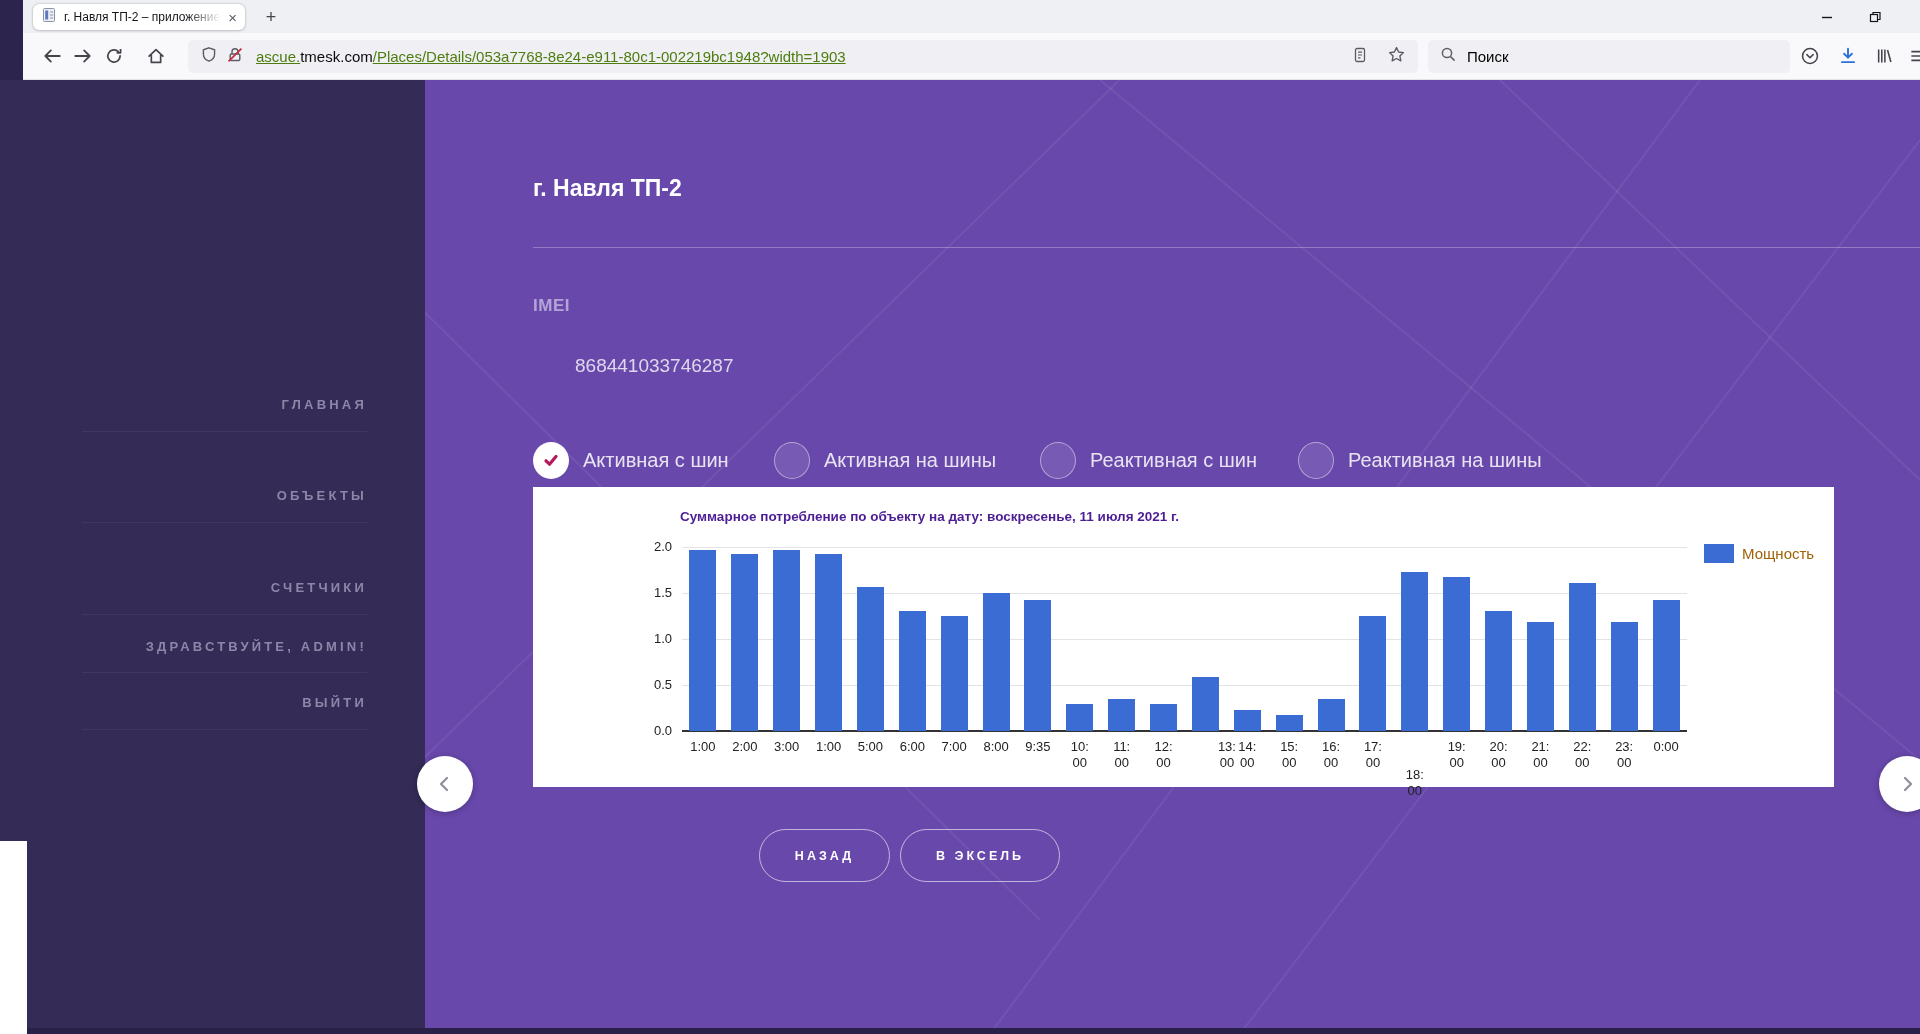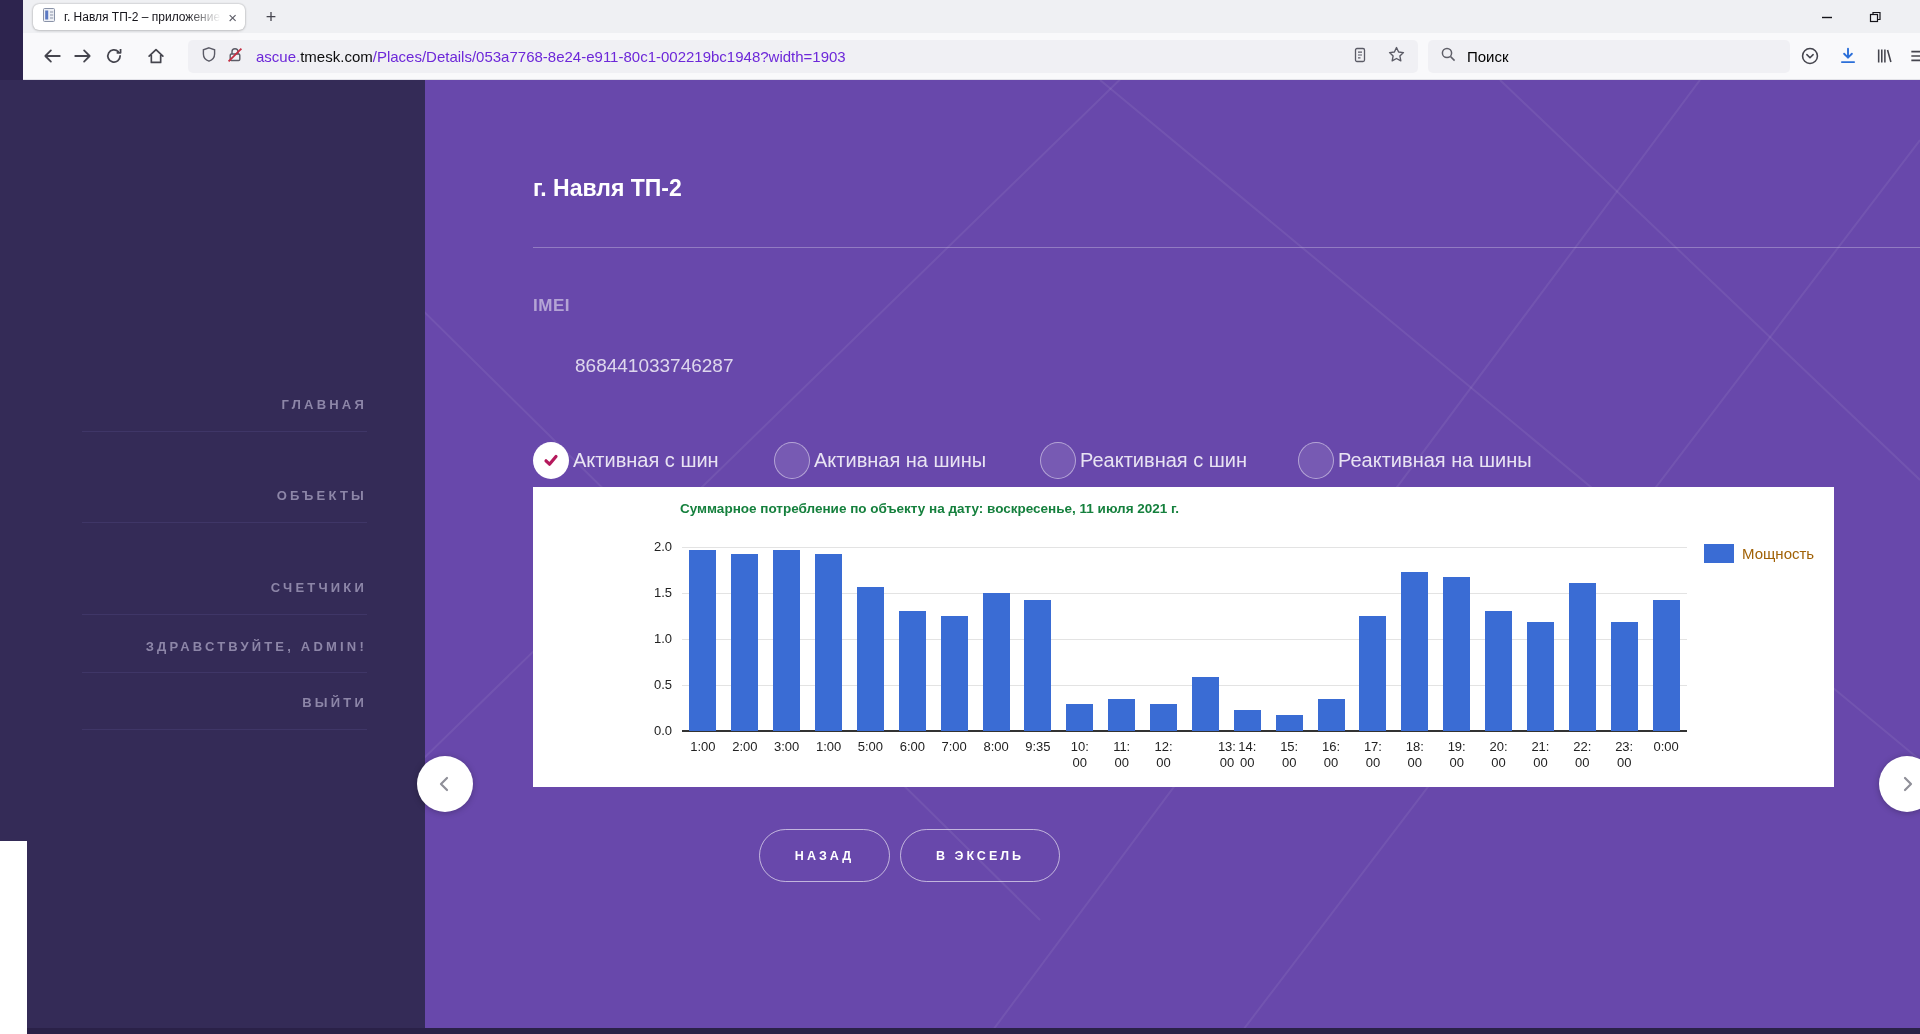--- a/index.html
+++ b/index.html
@@ -22,21 +22,21 @@
   .toolbar{position:absolute;left:0;top:33px;width:1920px;height:47px;background:#f9f9fb;
        border-bottom:1px solid #e2e2e8;box-sizing:border-box;}
   .tool-icon{position:absolute;top:13px;width:20px;height:20px;}
   .ti-back{left:42px;} .ti-fwd{left:73px;} .ti-reload{left:104px;} .ti-home{left:146px;}
   .ti-pocket{left:1800px;} .ti-down{left:1838px;} .ti-lib{left:1874px;} .ti-menu{left:1908px;}
 
   .urlbar{position:absolute;left:188px;top:7px;width:1230px;height:33px;background:#f0f0f4;border-radius:5px;
        display:flex;align-items:center;padding:0 12px;box-sizing:border-box;}
   .urlbar .sep{width:8px;}
   .url-text{font-size:15px;white-space:nowrap;overflow:hidden;margin-left:12px;flex:1;}
-  .url-sub,.url-path{color:#6d28d9;} .url-dom{color:#0c0c0d;}
+  .url-sub,.url-path{color:#4d7c0f;text-decoration:underline;} .url-dom{color:#0c0c0d;}
   .url-right{display:flex;align-items:center;gap:18px;margin-left:10px;}
 
   .searchbar{position:absolute;left:1428px;top:7px;width:362px;height:33px;background:#f0f0f4;border-radius:5px;
        display:flex;align-items:center;padding:0 12px;box-sizing:border-box;gap:10px;}
   .search-ph{font-size:15px;color:#000000;}
 
   
   .page{position:absolute;left:0;top:80px;width:1920px;height:954px;}
   .sidebar{position:absolute;left:0;top:0;width:425px;height:954px;background:#342b57;}
   .sb-item{position:absolute;right:58px;font-size:13px;font-weight:bold;letter-spacing:3.2px;
@@ -44,29 +44,29 @@
   .sb-div{position:absolute;left:82px;width:285px;height:1px;background:#3f3667;}
 
   .main{position:absolute;left:425px;top:0;width:1495px;height:954px;background:#6848ab;overflow:hidden;}
   .deco{position:absolute;left:0;top:0;}
 
   .page-title{position:absolute;left:108px;top:95px;margin:0;font-size:23px;font-weight:bold;color:#fff;}
   .title-div{position:absolute;left:108px;top:167px;width:1387px;height:1px;background:rgba(255,255,255,.28);}
   .imei-label{position:absolute;left:108px;top:216px;font-size:17px;font-weight:bold;color:rgba(255,255,255,.5);letter-spacing:.5px;}
   .imei-value{position:absolute;left:150px;top:275px;font-size:19px;color:rgba(255,255,255,.78);}
 
-  .radio-group{position:absolute;top:361px;height:38px;display:flex;align-items:center;gap:4px;cursor:pointer;}
+  .radio-group{position:absolute;top:361px;height:38px;display:flex;align-items:center;gap:14px;cursor:pointer;}
   .radio-circle{width:36px;height:37px;border-radius:50%;box-sizing:border-box;flex:0 0 auto;
        border:1px solid rgba(255,255,255,.45);background:rgba(255,255,255,.10);
        display:flex;align-items:center;justify-content:center;}
   .radio-circle.selected{background:#fff;border:none;}
   .radio-label{font-size:20px;color:rgba(255,255,255,.85);white-space:nowrap;}
 
   .chart-card{position:absolute;left:108px;top:407px;width:1301px;height:300px;background:#fff;}
-  .chart-title{position:absolute;left:147px;top:14px;font-size:13.5px;font-weight:bold;color:#15803d;white-space:nowrap;}
+  .chart-title{position:absolute;left:147px;top:22px;font-size:13.5px;font-weight:bold;color:#4c1d95;white-space:nowrap;}
   .plot{position:absolute;left:149px;top:0;width:1005px;height:300px;}
   .gridline{position:absolute;left:0;width:1005px;height:1px;background:#e3e3e3;}
   .baseline{position:absolute;left:0;top:243px;width:1005px;height:2px;background:#333;}
   .bar{position:absolute;width:27px;}
   .xlabel{position:absolute;top:252px;font-size:13px;color:#222;text-align:center;line-height:16px;}
   #ylabels{position:absolute;left:0;top:0;width:139px;height:300px;}
   .ylabel{position:absolute;left:0;width:139px;text-align:right;font-size:13px;color:#222;}
   .legend{position:absolute;left:1171px;top:57px;display:flex;align-items:flex-start;gap:8px;}
   .legend-swatch{width:30px;height:19px;flex:0 0 auto;}
   .legend-text{font-size:15px;color:#a16207;line-height:19px;}
@@ -283,21 +283,21 @@
             <div class="xlabel" style="left: 293.125px; width: 41.875px;">8:00</div>
             <div class="xlabel" style="left: 335px; width: 41.875px;">9:35</div>
             <div class="xlabel" style="left: 376.875px; width: 41.875px;">10:<br>00</div>
             <div class="xlabel" style="left: 418.75px; width: 41.875px;">11:<br>00</div>
             <div class="xlabel" style="left: 460.625px; width: 41.875px;">12:<br>00</div>
             <div class="xlabel" style="left: 524px; width: 41.875px;">13:<br>00</div>
             <div class="xlabel" style="left: 544.375px; width: 41.875px;">14:<br>00</div>
             <div class="xlabel" style="left: 586.25px; width: 41.875px;">15:<br>00</div>
             <div class="xlabel" style="left: 628.125px; width: 41.875px;">16:<br>00</div>
             <div class="xlabel" style="left: 670px; width: 41.875px;">17:<br>00</div>
-            <div class="xlabel" style="left: 711.875px; width: 41.875px;">18:<br>00</div>
+            <div class="xlabel" style="left: 711.875px; width: 41.875px; margin-top: 28px;">18:<br>00</div>
             <div class="xlabel" style="left: 753.75px; width: 41.875px;">19:<br>00</div>
             <div class="xlabel" style="left: 795.625px; width: 41.875px;">20:<br>00</div>
             <div class="xlabel" style="left: 837.5px; width: 41.875px;">21:<br>00</div>
             <div class="xlabel" style="left: 879.375px; width: 41.875px;">22:<br>00</div>
             <div class="xlabel" style="left: 921.25px; width: 41.875px;">23:<br>00</div>
             <div class="xlabel" style="left: 963.125px; width: 41.875px;">0:00</div>
           </div>
         <div class="legend">
           <span class="legend-swatch" style="background: rgb(58, 108, 212);"></span>
           <span class="legend-text">Мощность</span>

